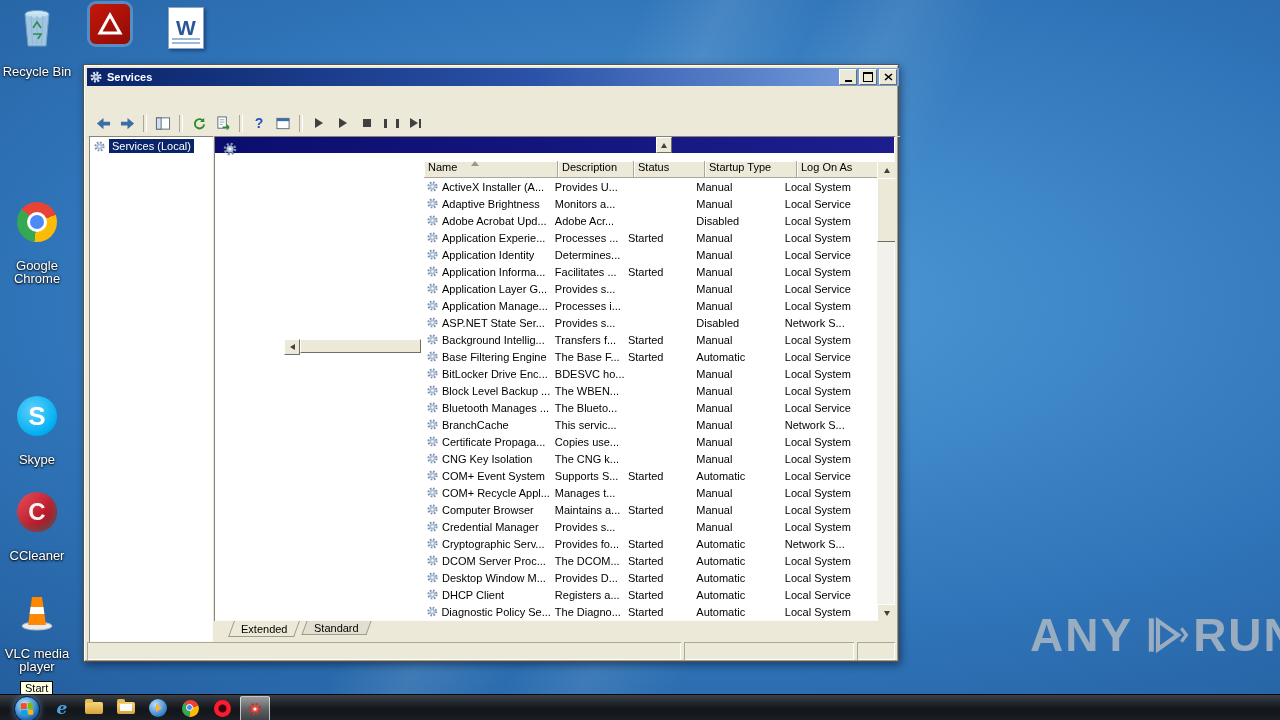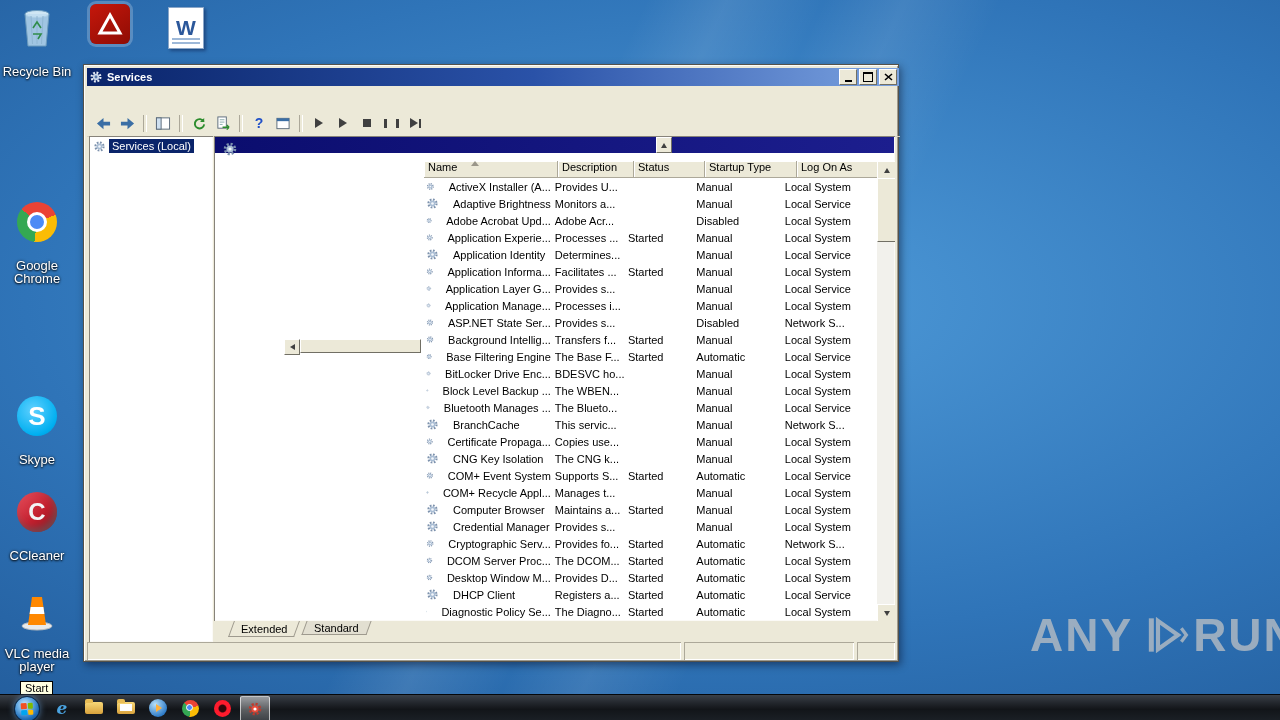--- a/index.html
+++ b/index.html
@@ -81,21 +81,21 @@
   .tri-left{width:0;height:0;border-top:3px solid transparent;border-bottom:3px solid transparent;border-right:5px solid #404040;}
   
   .list-header{position:absolute;left:210px;top:25px;height:17px;display:flex;}
   .hcell{height:17px;background:#ece9d8;box-shadow:inset -1px -1px 0 #aca899,inset 1px 1px 0 #fff;
     display:flex;padding-left:4px;overflow:hidden;white-space:nowrap;}
   .w-name{width:130px;} .w-desc{width:72px;} .w-status{width:67px;} .w-start{width:88px;} .w-logon{width:96px;}
   .sort-arrow{margin-left:14px;width:0;height:0;border-left:4px solid transparent;border-right:4px solid transparent;border-bottom:5px solid #9a968a;}
   .rows{position:absolute;left:210px;top:42px;width:453px;}
   .row{display:flex;height:17px;align-items:center;}
   .cell{overflow:hidden;white-space:nowrap;}
-  .c-name{display:flex;align-items:center;gap:14px;padding-left:2px;}
+  .c-name{display:flex;align-items:center;gap:3px;padding-left:2px;}
   .c-pad{padding-left:4px;}
   .vscroll{position:absolute;left:663px;top:25px;width:17px;height:459px;background:#f2f1ec;}
   .vs-btn{position:absolute;left:0;width:17px;height:16px;background:#ece9d8;border:1px solid;border-color:#fff #716f64 #716f64 #fff;
     display:flex;align-items:center;justify-content:center;}
   .vs-thumb{position:absolute;left:0;top:17px;width:17px;height:62px;background:#ece9d8;border:1px solid;border-color:#fff #716f64 #716f64 #fff;}
   
   .tabstrip{position:absolute;left:130px;top:556px;width:681px;height:17px;display:flex;align-items:flex-start;padding-left:10px;}
   .tab{height:15px;background:#ece9d8;border:1px solid #9e9a8e;border-top:none;transform:skewX(-20deg);
     display:flex;align-items:center;padding:0 9px;margin-left:7px;}
   .tab>span{transform:skewX(20deg);}

